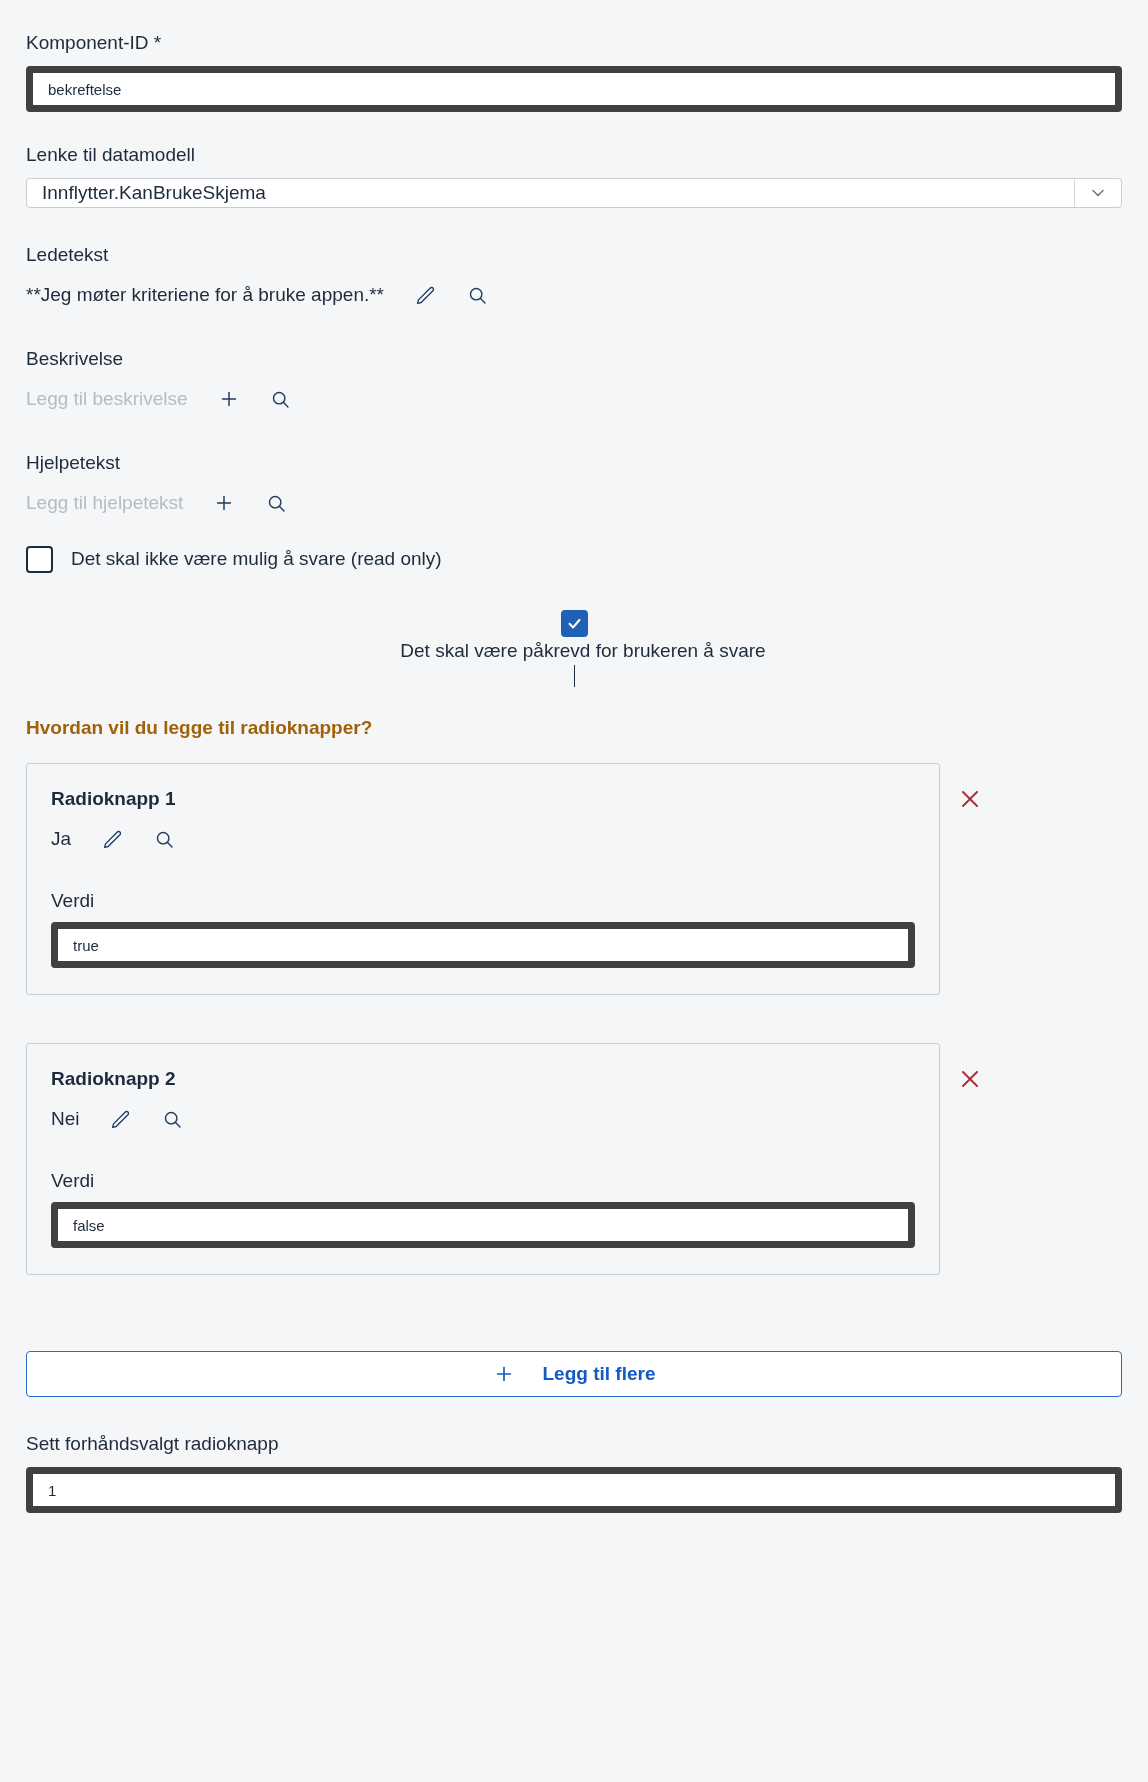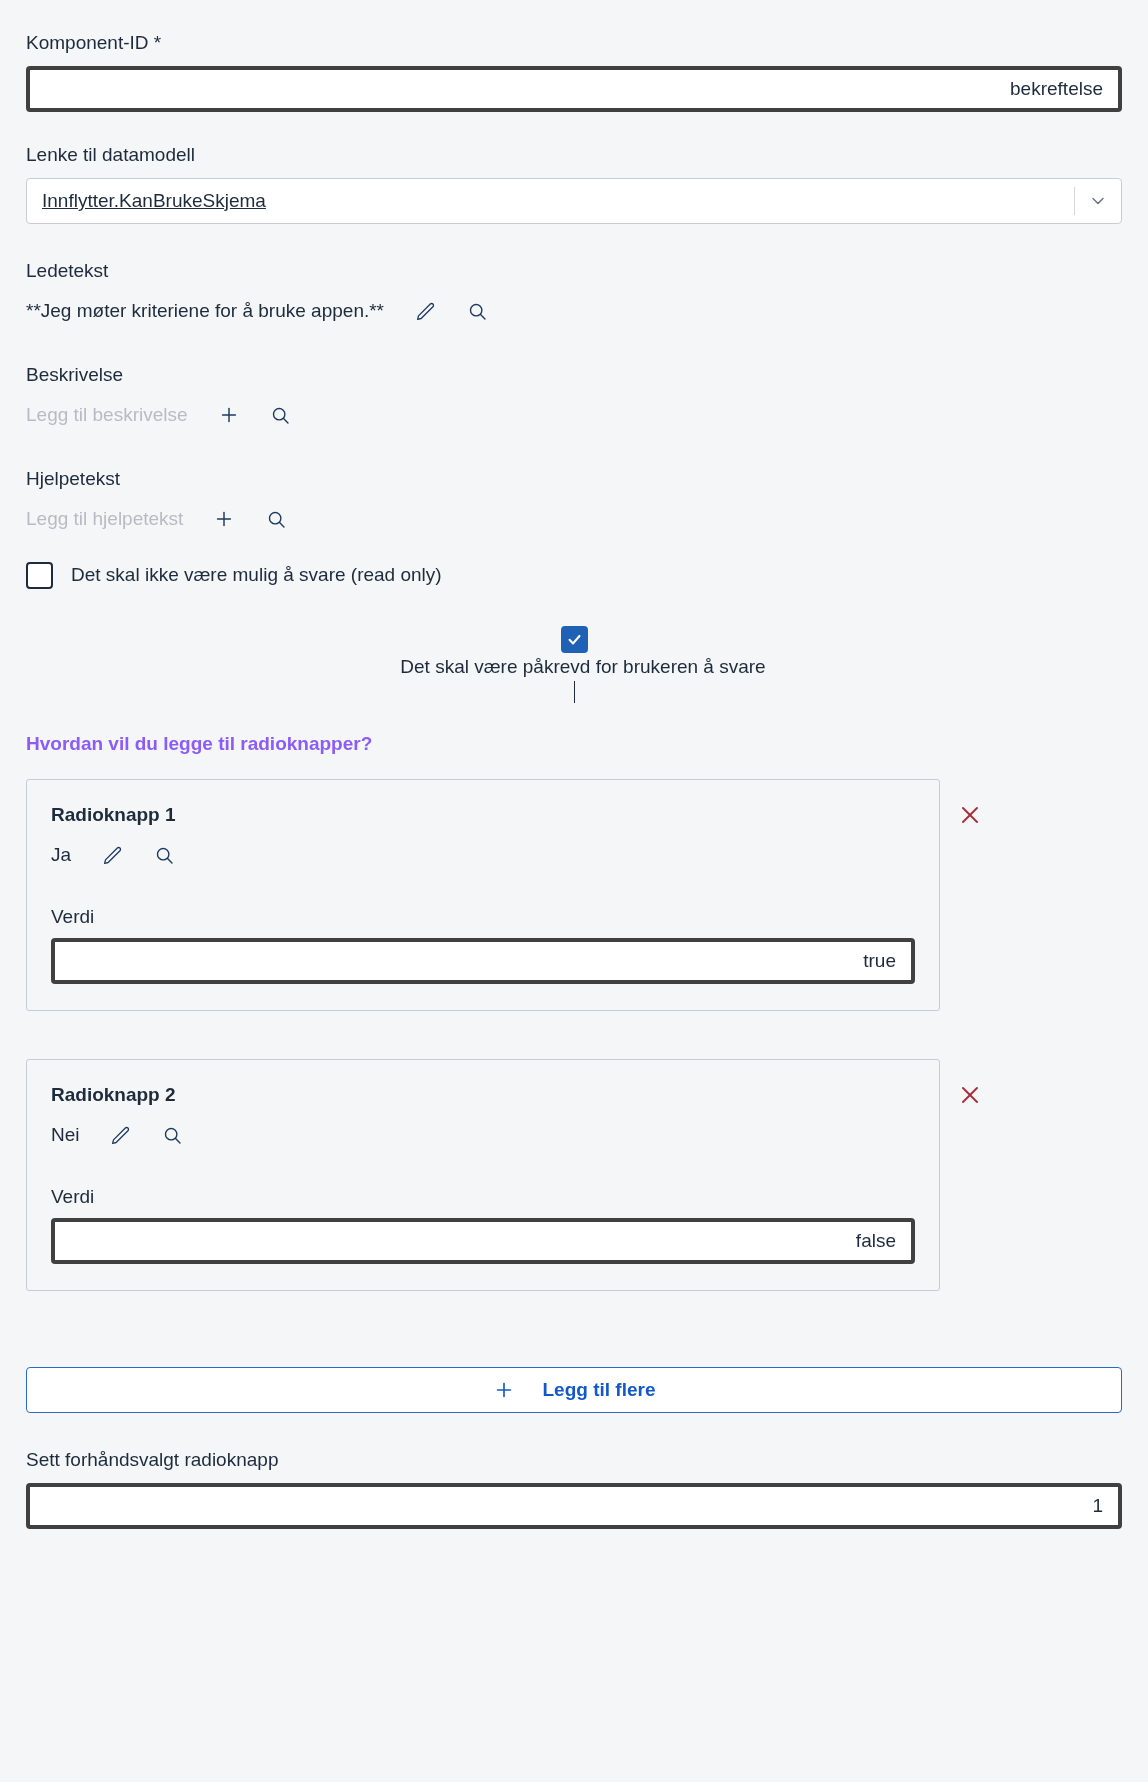--- a/index.html
+++ b/index.html
@@ -31,41 +31,39 @@
     color: #1e2b3c;
     font-weight: 400;
     margin: 8px 0 10px 0;
     display: block;
   }
 
   .text-input {
     width: 100%;
     height: 46px;
     background: #ffffff;
-    border: 4px solid #404040;
+    border: 7px solid #404040;
     border-radius: 4px;
-    font-size: 19px;
+    font-size: 15px;
     line-height: 44px;
     color: #1e2b3c;
     padding: 0 15px;
     font-family: inherit;
     display: block;
-    text-align: right;
   }
 
   .select-wrap {
     position: relative;
     width: 100%;
-    height: 46px;
+    height: 30px;
     background: #ffffff;
     border: 1px solid #c9ccd0;
     border-radius: 4px;
     display: flex;
     align-items: center;
-    text-decoration: underline;
   }
   .select-value {
     flex: 1 1 auto;
     font-size: 19px;
     color: #1e2b3c;
     padding: 0 15px;
     white-space: nowrap;
     overflow: hidden;
     text-overflow: ellipsis;
   }
@@ -155,21 +153,21 @@
     height: 22px;
     background: #1e2b3c;
     margin-left: 1px;
     vertical-align: -4px;
   }
 
   
   .section-heading {
     font-size: 19px;
     font-weight: 700;
-    color: #8b5cf6;
+    color: #a16207;
     margin: 0 0 14px 0;
   }
   .radio-row {
     display: flex;
     align-items: center;
     gap: 0;
   }
   .radio-opt {
     display: flex;
     align-items: center;

